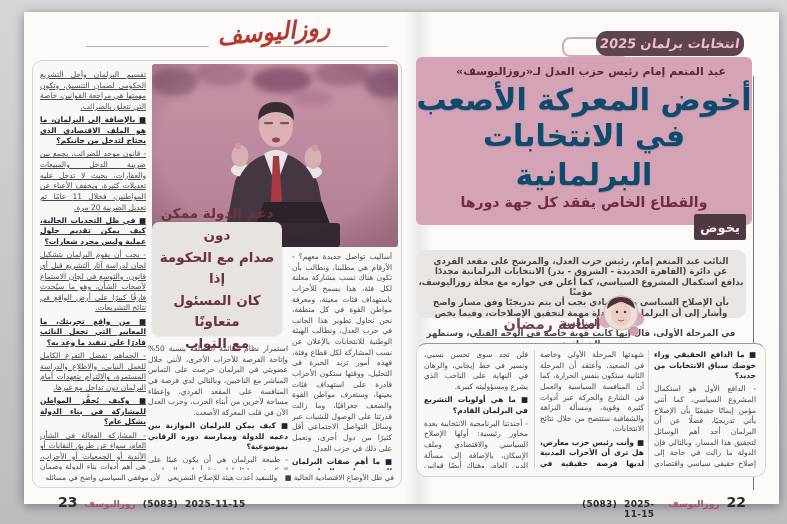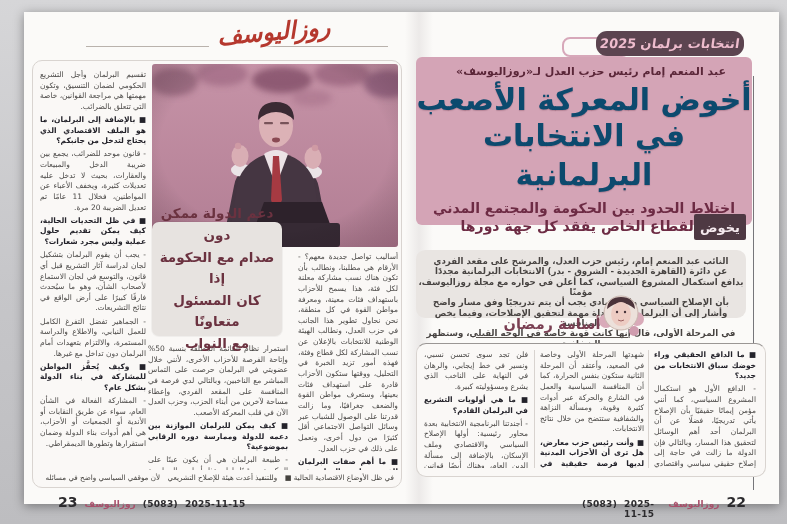--- a/index.html
+++ b/index.html
@@ -110,26 +110,27 @@
   <div class="spread">
     <div class="fold"></div>
   </div>
   <div class="edge-line"></div>
 
   <div class="rule logo-rule"></div>
   <div class="logo-script">روزاليوسف</div>
 
   <div class="frame frame-left"></div>
 
-  <div class="body-col" style="left:40px;top:70px;width:106px;height:400px;">
+  <div class="body-col" style="left:40px;top:70px;width:106px;height:400px;text-decoration:underline;">
     <p class="a">تقسيم البرلمان وأجل التشريع الحكومي لضمان التنسيق، وتكون مهمتها هي مراجعة القوانين، خاصة التي تتعلق بالضرائب.</p>
     <p class="q">■ بالإضافة إلى البرلمان، ما هو الملف الاقتصادي الذي يحتاج لتدخل من جانبكم؟</p>
     <p class="a">- قانون موحد للضرائب، يجمع بين ضريبة الدخل والمبيعات والعقارات، بحيث لا تدخل عليه تعديلات كثيرة، ويخفف الأعباء عن المواطنين، فخلال 11 عامًا تم تعديل الضريبة 20 مرة.</p>
     <p class="q">■ في ظل التحديات الحالية، كيف يمكن تقديم حلول عملية وليس مجرد شعارات؟</p>
     <p class="a">- يجب أن يقوم البرلمان بتشكيل لجان لدراسة آثار التشريع قبل أي قانون، والتوسع في لجان الاستماع لأصحاب الشأن، وهو ما سيُحدث فارقًا كبيرًا على أرض الواقع في نتائج التشريعات.</p>
+    <p class="q">■ من واقع تجربتك، ما المعايير التي تجعل النائب قادرًا على تنفيذ ما وعد به؟</p>
     <p class="a">- الجماهير تفضل التفرغ الكامل للعمل النيابي، والاطلاع والدراسة المستمرة، والالتزام بتعهدات أمام البرلمان دون تداخل مع غيرها.</p>
     <p class="q">■ وكيف يُحفَّز المواطن للمشاركة في بناء الدولة بشكل عام؟</p>
     <p class="a">- المشاركة الفعالة في الشأن العام، سواء عن طريق النقابات أو الأندية أو الجمعيات أو الأحزاب، هي أهم أدوات بناء الدولة وضمان استقرارها وتطورها الديمقراطي.</p>
 
   </div>
 
   <div class="photo-wrap">
     <svg width="246" height="183" viewBox="0 0 246 183">
       <defs>
         <linearGradient id="pbg" x1="0" y1="0" x2="0" y2="1">
@@ -187,21 +188,21 @@
 مع النواب</div>
   </div>
 
   <div class="body-col" style="left:148px;top:344px;width:140px;height:126px;">
     <p class="a">استمرار نظام القائمة المطلقة بنسبة 50% وإتاحة الفرصة للأحزاب الأخرى، لأنني خلال عضويتي في البرلمان حرصت على التماس المباشر مع الناخبين، وبالتالي لدي فرصة في المنافسة على المقعد الفردي، وإعطاء مساحة لآخرين من أبناء الحزب، وحزب العدل الآن في قلب المعركة الأصعب.</p>
     <p class="q">■ كيف يمكن للبرلمان الموازنة بين دعمه للدولة وممارسة دوره الرقابي بموضوعية؟</p>
     <p class="a">- طبيعة البرلمان هي أن يكون عينًا على الحكومة ورقيبًا لها، هذا أساس الممارسة البرلمانية، والرقابة يمكن ممارستها دون صدام إذا كان المسئول الحكومي متعاونًا ويعي دور النائب، والعكس صحيح.</p>
 
   </div>
 
-  <div class="body-col" style="left:298px;top:252px;width:100px;height:218px;">
+  <div class="body-col" style="left:292px;top:252px;width:100px;height:218px;">
     <p class="a">أساليب تواصل جديدة معهم؟ - الأرقام هي مطلبنا، ونطالب بأن تكون هناك نسب مشاركة معلنة لكل فئة، هذا يسمح للأحزاب باستهداف فئات معينة، ومعرفة مواطن القوة في كل منطقة، نحن نحاول تطوير هذا الجانب في حزب العدل، ونطالب الهيئة الوطنية للانتخابات بالإعلان عن نسب المشاركة لكل قطاع وفئة، فهذه أمور تزيد الخبرة في التحليل، ووقتها ستكون الأحزاب قادرة على استهداف فئات بعينها، وستعرف مواطن القوة والضعف جغرافيًا، وما زالت قدرتنا على الوصول للشباب عبر وسائل التواصل الاجتماعي أقل كثيرًا من دول أخرى، ونعمل على ذلك في حزب العدل.</p>
     <p class="q">■ ما أهم صفات البرلمان الذي تحتاجه الدولة في المرحلة المقبلة؟</p>
   </div>
 
   <div class="footline">
     <span>لأن موقفي السياسي واضح في مسائله</span>
     <span>وللتنفيذ أعدت هيئة للإصلاح التشريعي</span>
     <span>في ظل الأوضاع الاقتصادية الحالية ■</span>
   </div>
 
@@ -214,21 +215,20 @@
 
   <div class="banner-tab"></div>
   <div class="banner">
     <span class="banner-label">انتخابات برلمان 2025</span>
   </div>
 
   <div class="pink-box">
     <div class="kicker">عبد المنعم إمام رئيس حزب العدل لـ«روزاليوسف»</div>
     <div class="headline">أخوض المعركة الأصعب</div>
     <div class="headline" style="margin-top:-4px;">في الانتخابات البرلمانية</div>
-    <div class="subhead">اختلاط الحدود بين الحكومة والمجتمع المدني</div>
     <div class="subhead" style="margin-top:-3px;">والقطاع الخاص يفقد كل جهة دورها</div>
   </div>
 
   <div class="section-label">يخوض</div>
 
   <div class="intro-box">النائب عبد المنعم إمام، رئيس حزب العدل، والمرشح على مقعد الفردي
 عن دائرة (القاهرة الجديدة - الشروق - بدر) الانتخابات البرلمانية مجددًا
 بدافع استكمال المشروع السياسي، كما أعلن في حواره مع مجلة روزاليوسف، مؤمنًا
 بأن الإصلاح السياسي والاقتصادي يجب أن يتم تدريجيًا وفق مسار واضح
 وأشار إلى أن البرلمان يمثل أداة مهمة لتحقيق الإصلاحات، وفيما يخص المنافسة

